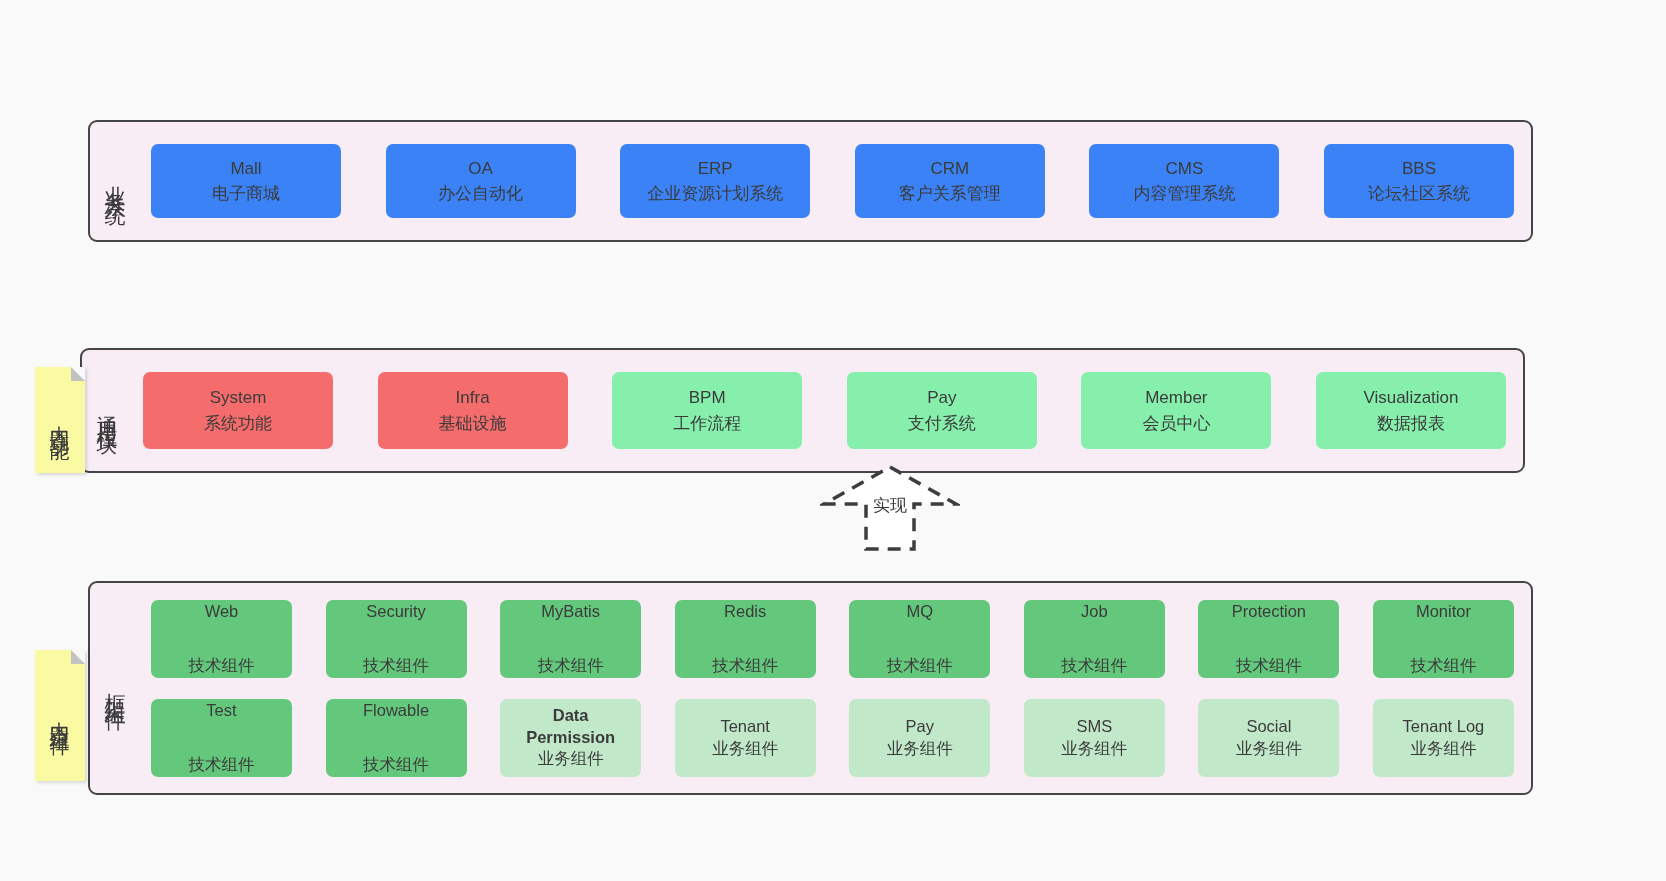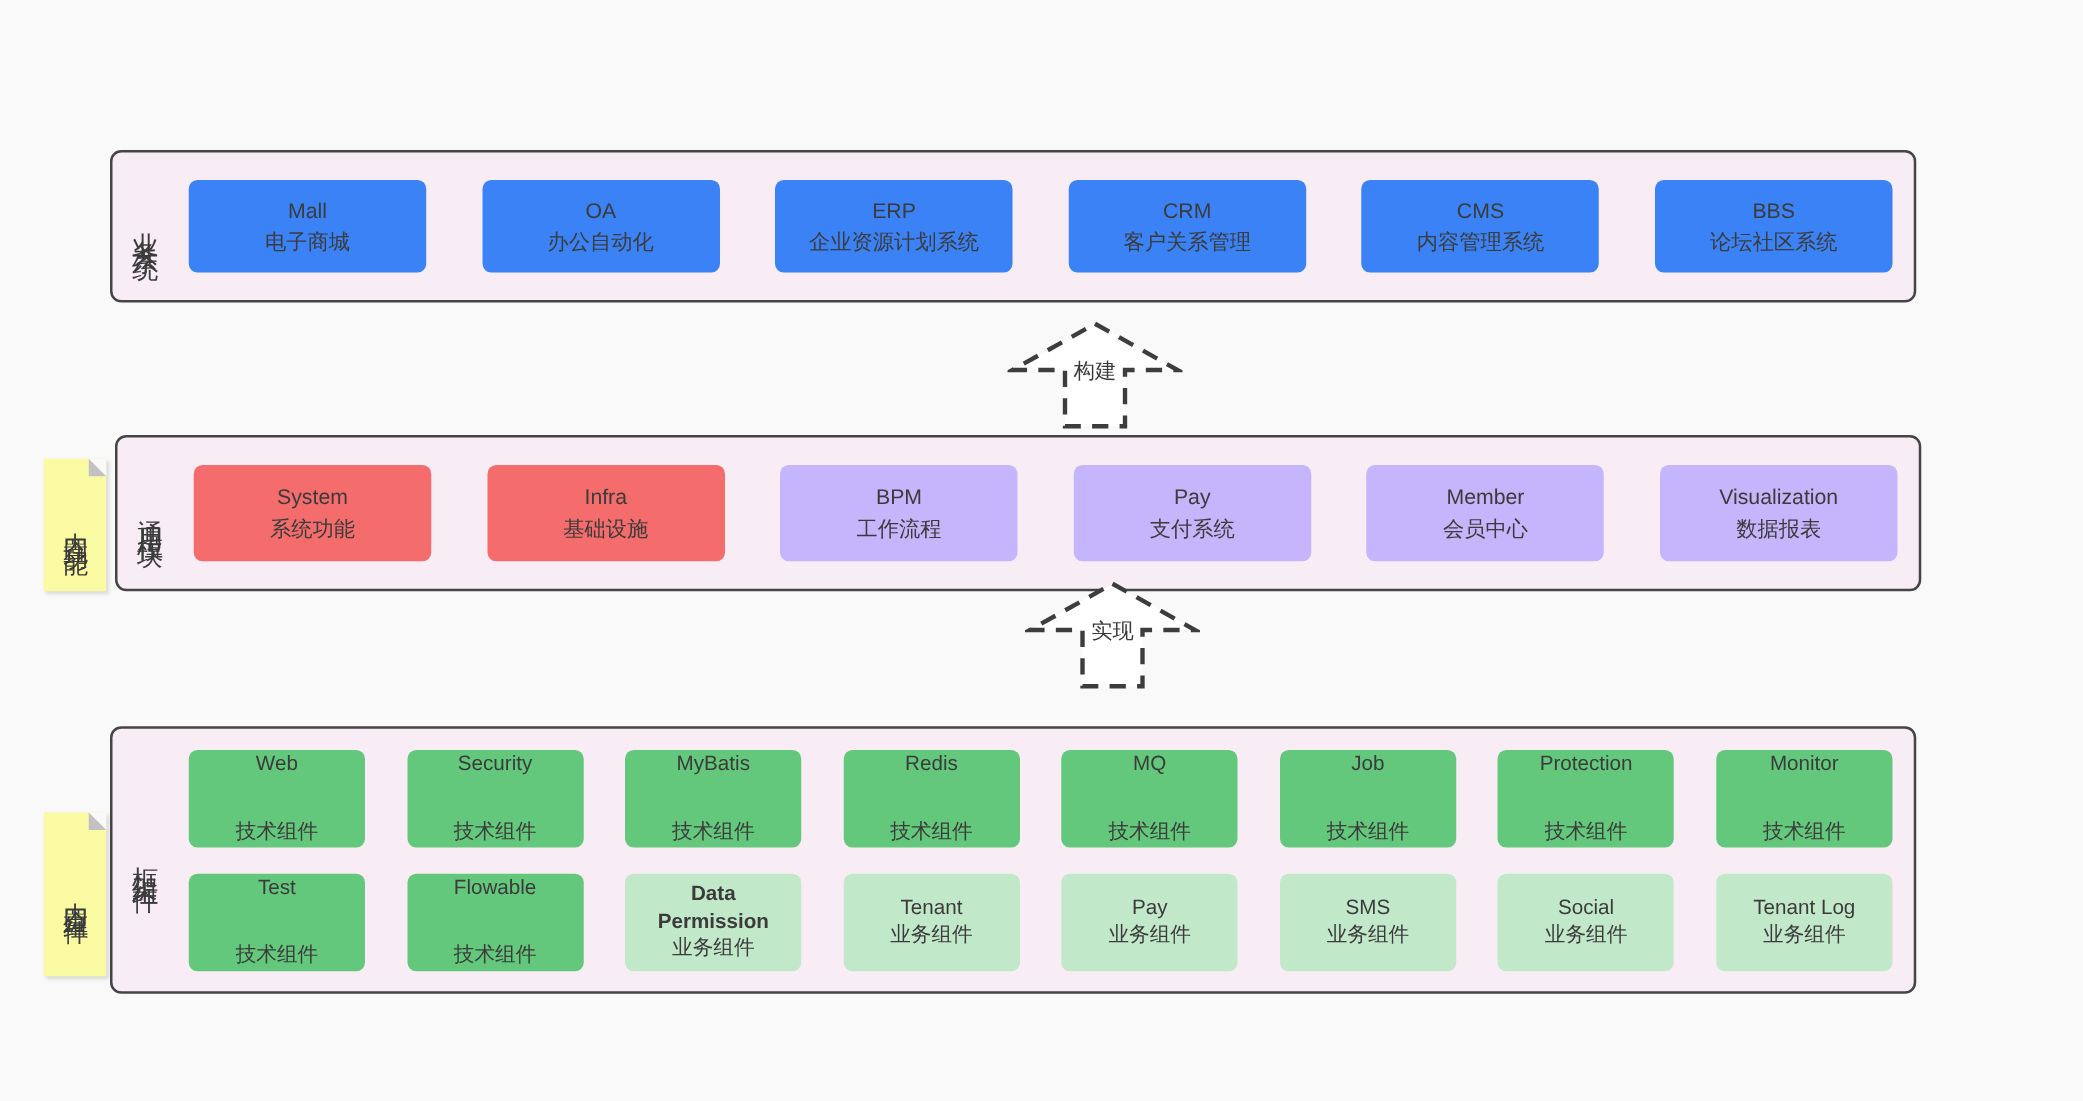--- a/index.html
+++ b/index.html
@@ -5,36 +5,36 @@
   html,body{margin:0;padding:0;background:#f9f9f9;font-family:"Liberation Sans",sans-serif;color:#3b3b3b;}
   .stage{position:relative;width:1666px;height:881px;overflow:hidden;background:#f9f9f9;}
 
   
   .layer{position:absolute;background:#f8edf5;border:2px solid #454545;border-radius:9px;
          display:flex;align-items:center;box-sizing:border-box;}
   .layer-label{writing-mode:vertical-lr;text-orientation:upright;font-size:21px;letter-spacing:6px;
                line-height:1;padding-left:15px;flex:0 0 34px;color:#3b3b3b;}
 
   .c1{left:88px;top:120px;width:1445px;height:122px;}
-  .c2{left:92px;top:348px;width:1445px;height:125px;}
+  .c2{left:80px;top:348px;width:1445px;height:125px;}
   .c3{left:88px;top:581px;width:1445px;height:214px;}
 
   .content{flex:1;display:flex;justify-content:space-between;align-items:center;padding:0 17px 0 12px;}
   .grid{flex:1;display:grid;grid-template-columns:repeat(8,141px);justify-content:space-between;
         row-gap:21px;padding:0 17px 0 12px;}
 
   
   .box{border-radius:7px;display:flex;flex-direction:column;align-items:center;justify-content:center;
        text-align:center;line-height:1.5;box-sizing:border-box;}
   .c1 .box{width:190px;height:74px;font-size:17px;}
   .c2 .box{width:190px;height:77px;font-size:17px;}
   .c3 .box{width:141px;height:78px;font-size:16.5px;line-height:1.32;}
   .blue{background:#3b82f6;}
   .red{background:#f56c6c;}
-  .pink{background:#c4b5fd;}
+  .pink{background:#86efac;}
   .green{background:#63c87b;gap:32px;}
   .green-light{background:#c2e8ca;}
   .wrap-title .t{max-width:96px;font-weight:bold;}
 
   
   .note{position:absolute;width:50px;background:#fafaa2;display:flex;align-items:center;
         justify-content:center;box-shadow:2px 2px 3px rgba(0,0,0,0.13);}
   .note::before{content:"";position:absolute;top:0;right:0;width:0;height:0;
         border-top:14px solid #f9f9f9;border-left:14px solid #c2c2c2;}
   .note-text{writing-mode:vertical-lr;text-orientation:upright;font-size:20px;letter-spacing:5px;line-height:1;}
@@ -77,26 +77,20 @@
         <span class="t">CMS</span>
         <span class="s">内容管理系统</span>
       </div>
       <div class="box blue">
         <span class="t">BBS</span>
         <span class="s">论坛社区系统</span>
       </div>
     </div>
   </div>
 
-  <div class="arrow a1">
-    <svg width="140" height="88" viewBox="0 0 140 88">
-      <polygon points="70,3 136,40 94,40 94,85 46,85 46,40 4,40" fill="#ffffff" stroke="#3d3d3d" stroke-width="3.5" stroke-dasharray="13 9"></polygon>
-    </svg>
-    <div class="arrow-label">构建</div>
-  </div>
 
   <div class="layer c2">
     <div class="layer-label">通用模块</div>
     <div class="content">
       <div class="box red">
         <span class="t">System</span>
         <span class="s">系统功能</span>
       </div>
       <div class="box red">
         <span class="t">Infra</span>

